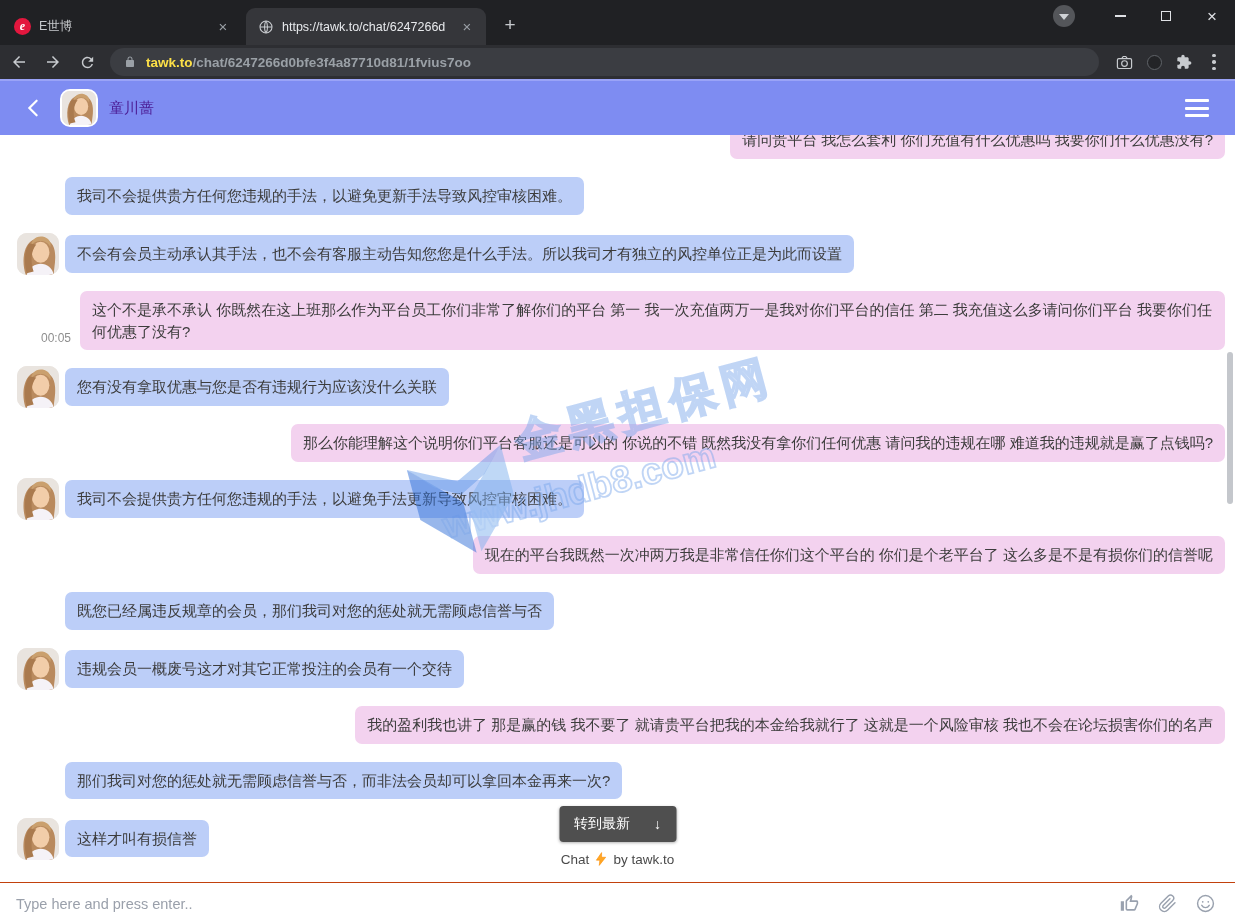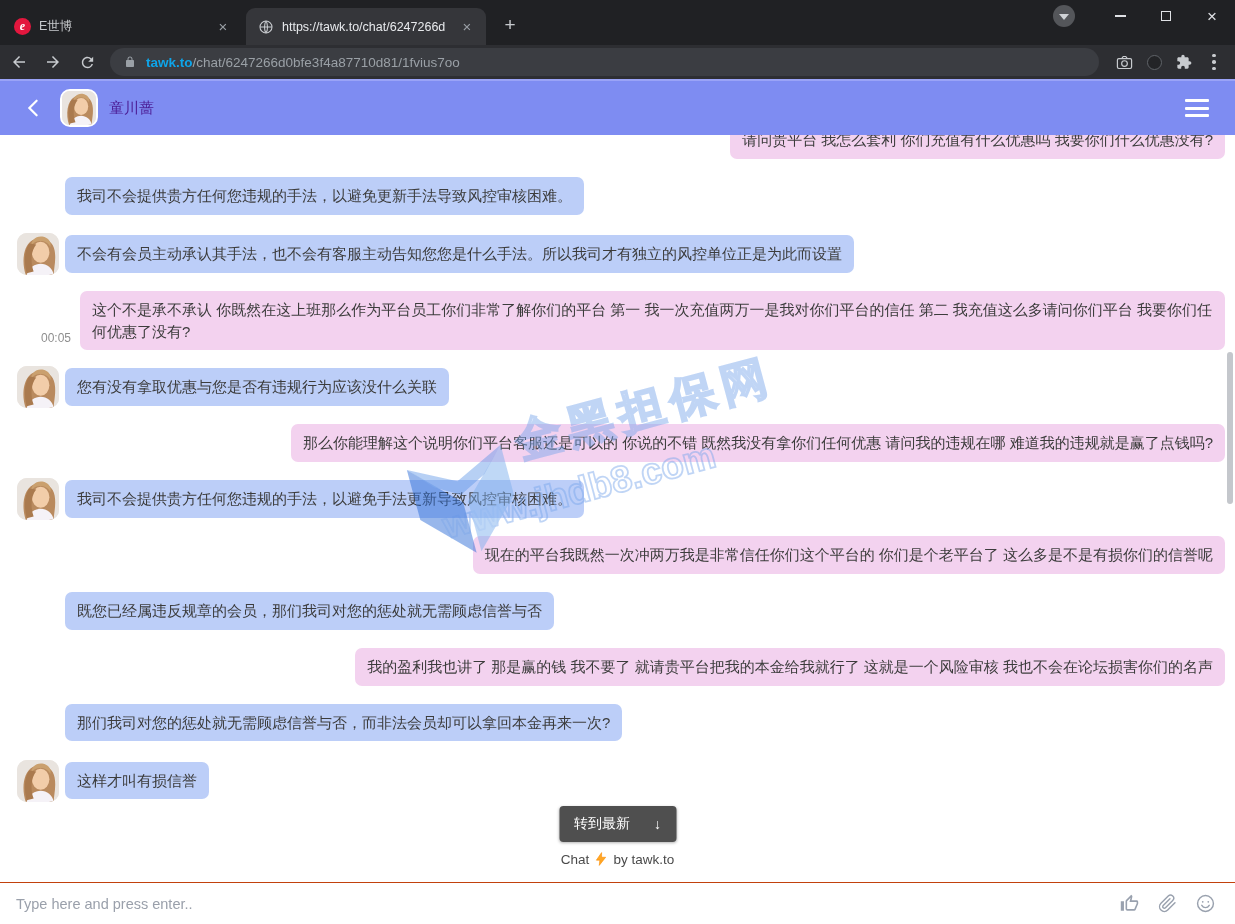--- a/index.html
+++ b/index.html
@@ -23,22 +23,22 @@
   .media-btn .tri { width:0; height:0; border-left:5px solid transparent; border-right:5px solid transparent; border-top:6px solid #cfd2d6; margin-top:2px; }
   .wc { width:46px; height:32px; display:flex; align-items:center; justify-content:center; }
   .wc-min { width:11px; height:1.5px; background:#dfe1e5; }
   .wc-max { width:10px; height:10px; border:1.5px solid #dfe1e5; }
   .wc-close { color:#dfe1e5; font-size:17px; line-height:1; }
 
   .toolbar { position:absolute; top:45px; left:0; width:100%; height:34px; background:#2d2e32; display:flex; align-items:center; }
   .nav-ic { width:30px; height:28px; display:flex; align-items:center; justify-content:center; margin-left:4px; }
   .url-pill { height:28px; flex:1; margin:0 10px 0 8px; background:#3b3d42; border-radius:14px; display:flex; align-items:center; padding:0 14px; }
   .url-text { font-size:13.5px; white-space:nowrap; overflow:hidden; }
-  .url-host { color:#0ea5e9; font-weight:bold; }
-  .url-path { color:#9aa0a6; }
+  .url-host { color:#fde047; font-weight:bold; }
+  .url-path { color:#9aa0a6;font-weight:bold; }
   .tb-right { display:flex; align-items:center; margin-right:6px; }
   .tb-ic { width:30px; height:28px; display:flex; align-items:center; justify-content:center; }
   .ext-circle { width:15px; height:15px; border-radius:50%; background:#232427; border:1.5px solid #5f6368; }
   .kebab { display:flex; flex-direction:column; gap:3px; }
   .kebab i { width:3.5px; height:3.5px; border-radius:50%; background:#c8cbcf; }
 
   
   .chat-header { position:absolute; top:79px; left:0; width:100%; height:56px; background:#7e8cf2; border-top:2px solid #9aa3f7; display:flex; align-items:center; }
   .hdr-back { margin-left:24px; }
   .hdr-avatar { width:38px; height:38px; border-radius:10px; border:2px solid #fff; overflow:hidden; margin-left:18px; background:#e9e4df; }
@@ -256,20 +256,31 @@
     <div class="avatar-slot">
       <div class="avatar" style="visibility: hidden;">
         <svg width="42" height="42" viewBox="0 0 48 48">
                 <use href="#portrait"></use>
               </svg>
       </div>
     </div>
 
     <div class="bubble">既您已经属违反规章的会员，那们我司对您的惩处就无需顾虑信誉与否</div>
   </div>
+        <div class="msg-row left">
+    <div class="avatar-slot">
+      <div class="avatar">
+        <svg width="42" height="42" viewBox="0 0 48 48">
+                <use href="#portrait"></use>
+              </svg>
+      </div>
+    </div>
+
+    <div class="bubble">违规会员一概废号这才对其它正常投注的会员有一个交待</div>
+  </div>
         <div class="msg-row right">
 
     <div class="bubble">我的盈利我也讲了 那是赢的钱 我不要了 就请贵平台把我的本金给我就行了 这就是一个风险审核 我也不会在论坛损害你们的名声</div>
   </div>
         <div class="msg-row left">
     <div class="avatar-slot">
       <div class="avatar" style="visibility: hidden;">
         <svg width="42" height="42" viewBox="0 0 48 48">
                 <use href="#portrait"></use>
               </svg>

